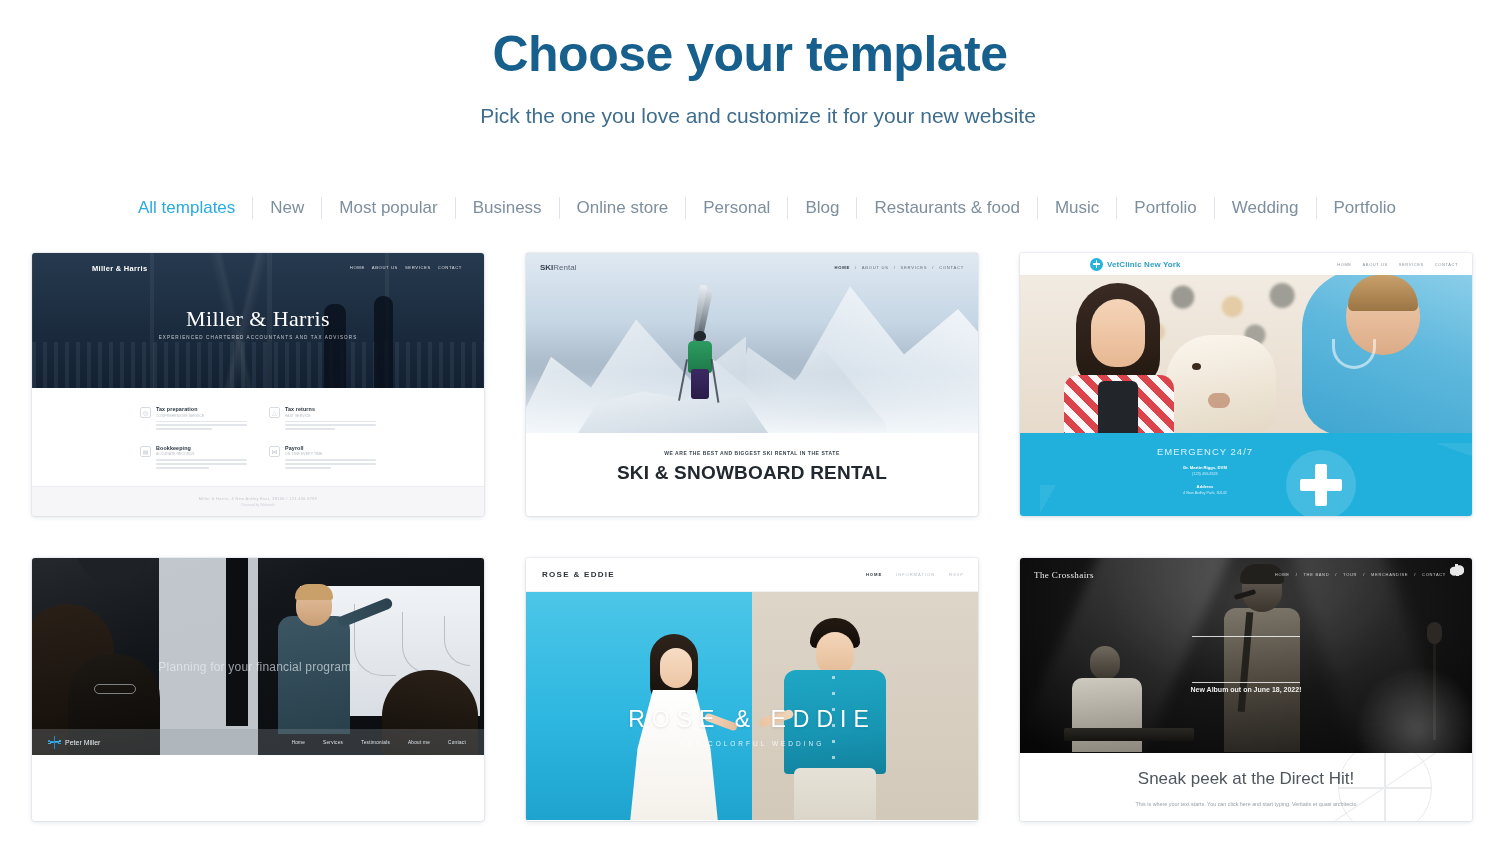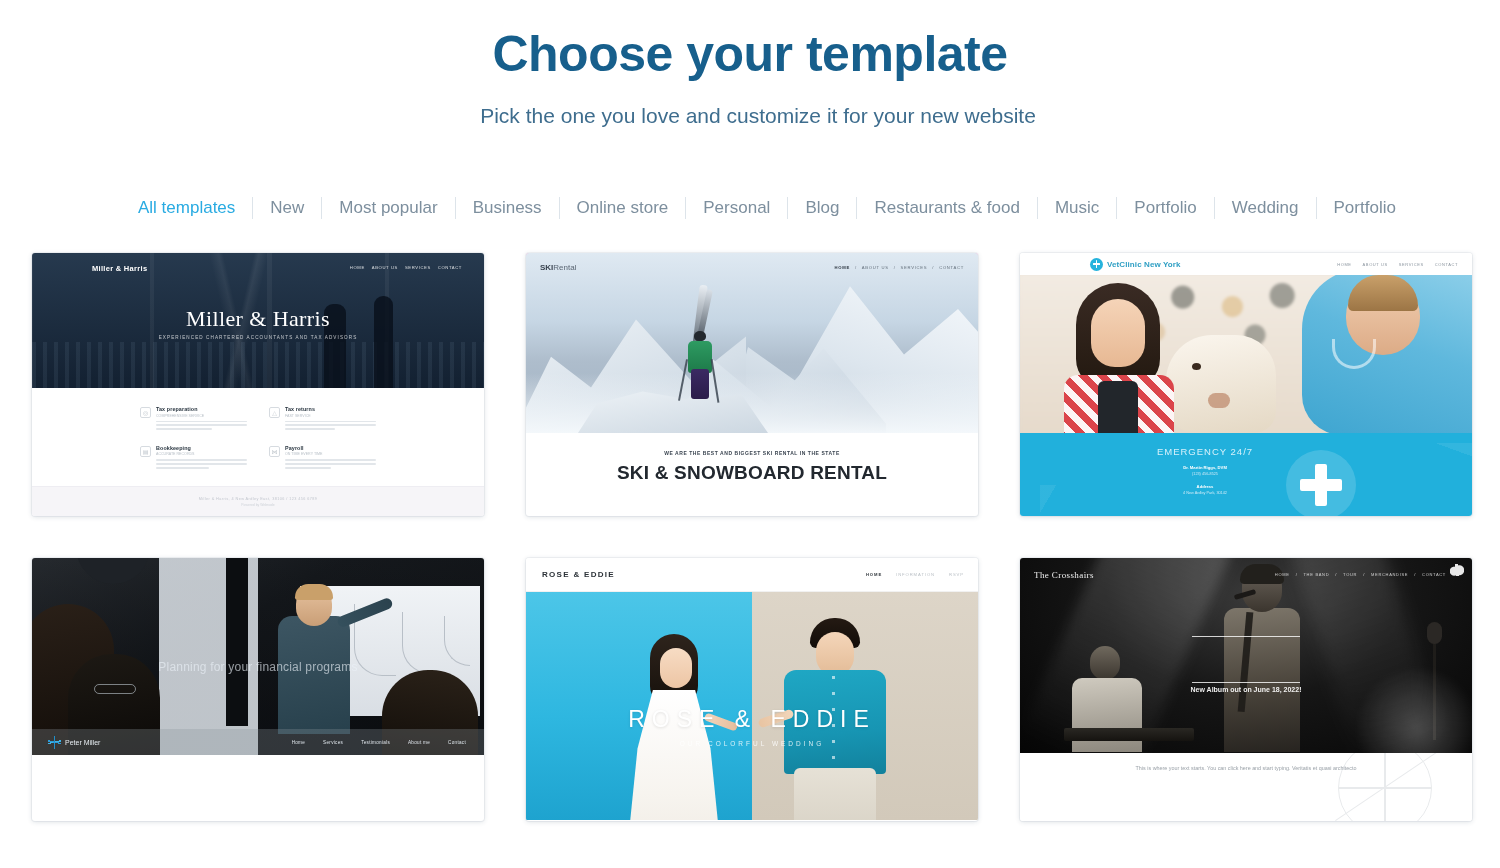--- a/index.html
+++ b/index.html
@@ -888,19 +888,20 @@
             <span>MERCHANDISE</span>
             <span>/</span>
             <span>CONTACT</span>
           </div>
           <div class="c6-rule t"></div>
           <div class="c6-rule b"></div>
           <div class="c6-sub">New Album out on June 18, 2022!</div>
         </div>
         <div class="c6-body">
           <div class="c6-compass"></div>
+          <div class="c6-bh">Sneak peek at the Direct Hit!</div>
           <div class="c6-bs">This is where your text starts. You can click here and start typing. Veritatis et quasi architecto</div>
         </div>
       </div>
     </div>
 
   </div>
 </div>
 
 </body></html>

